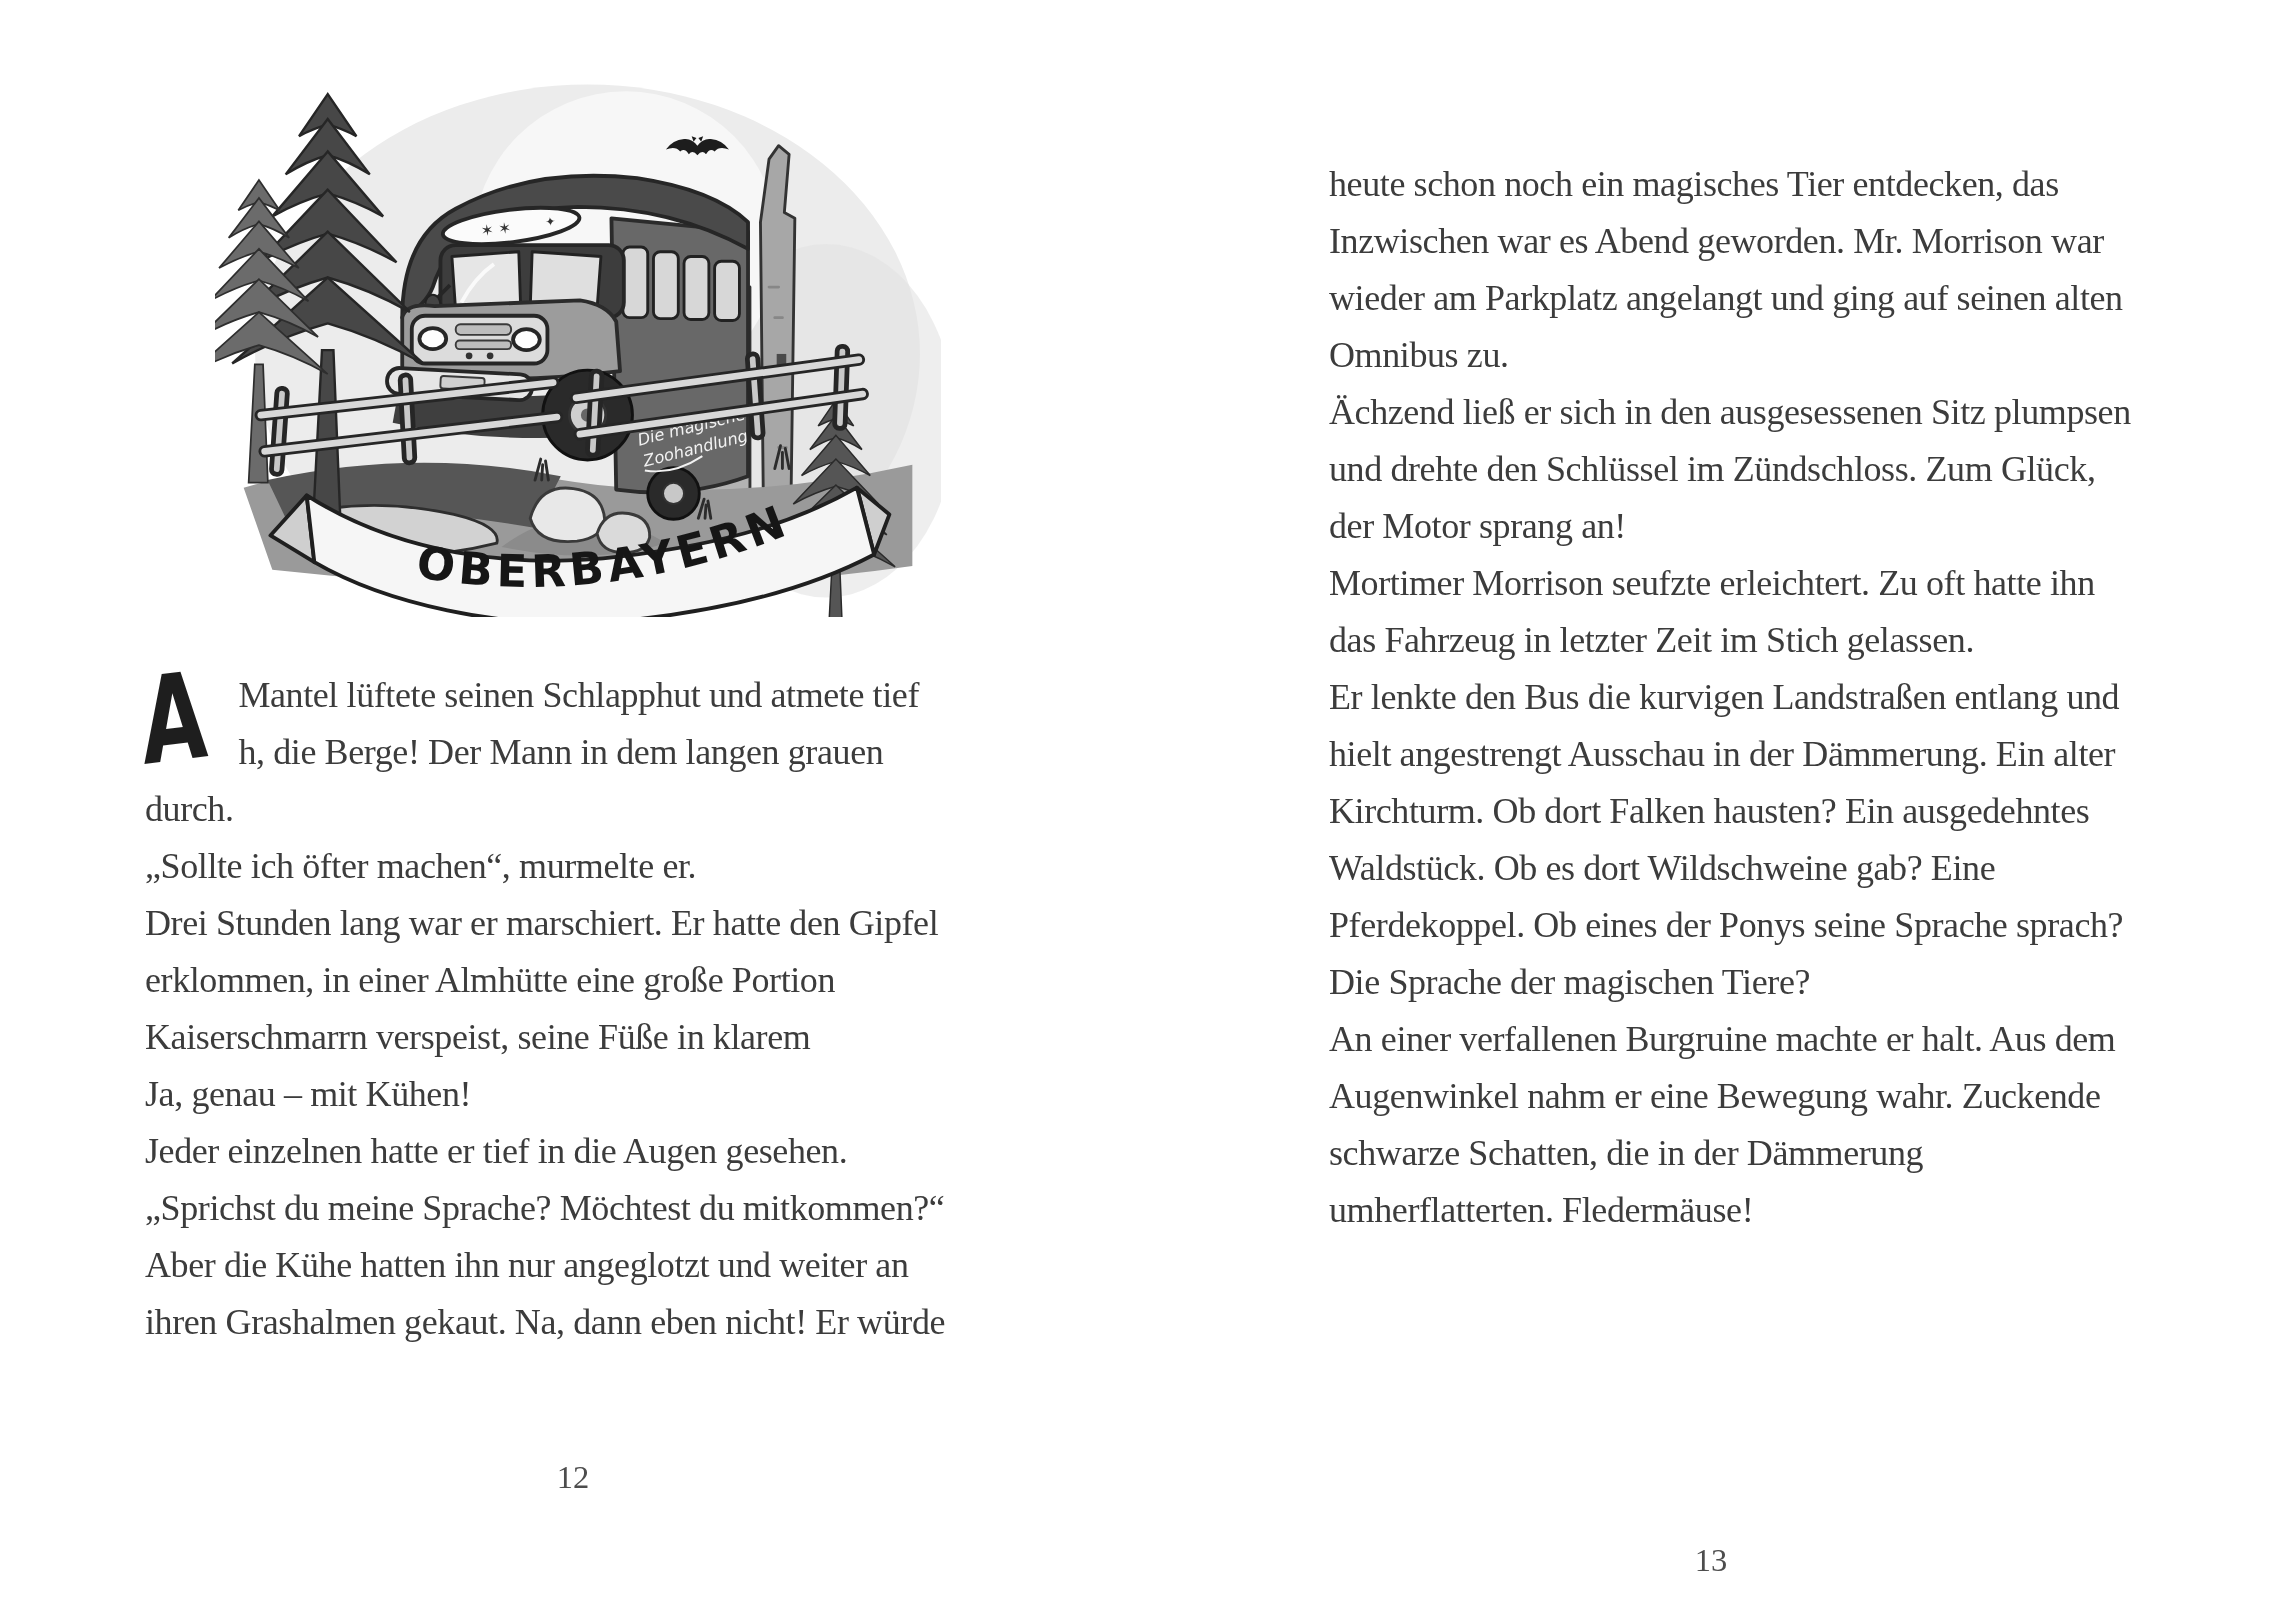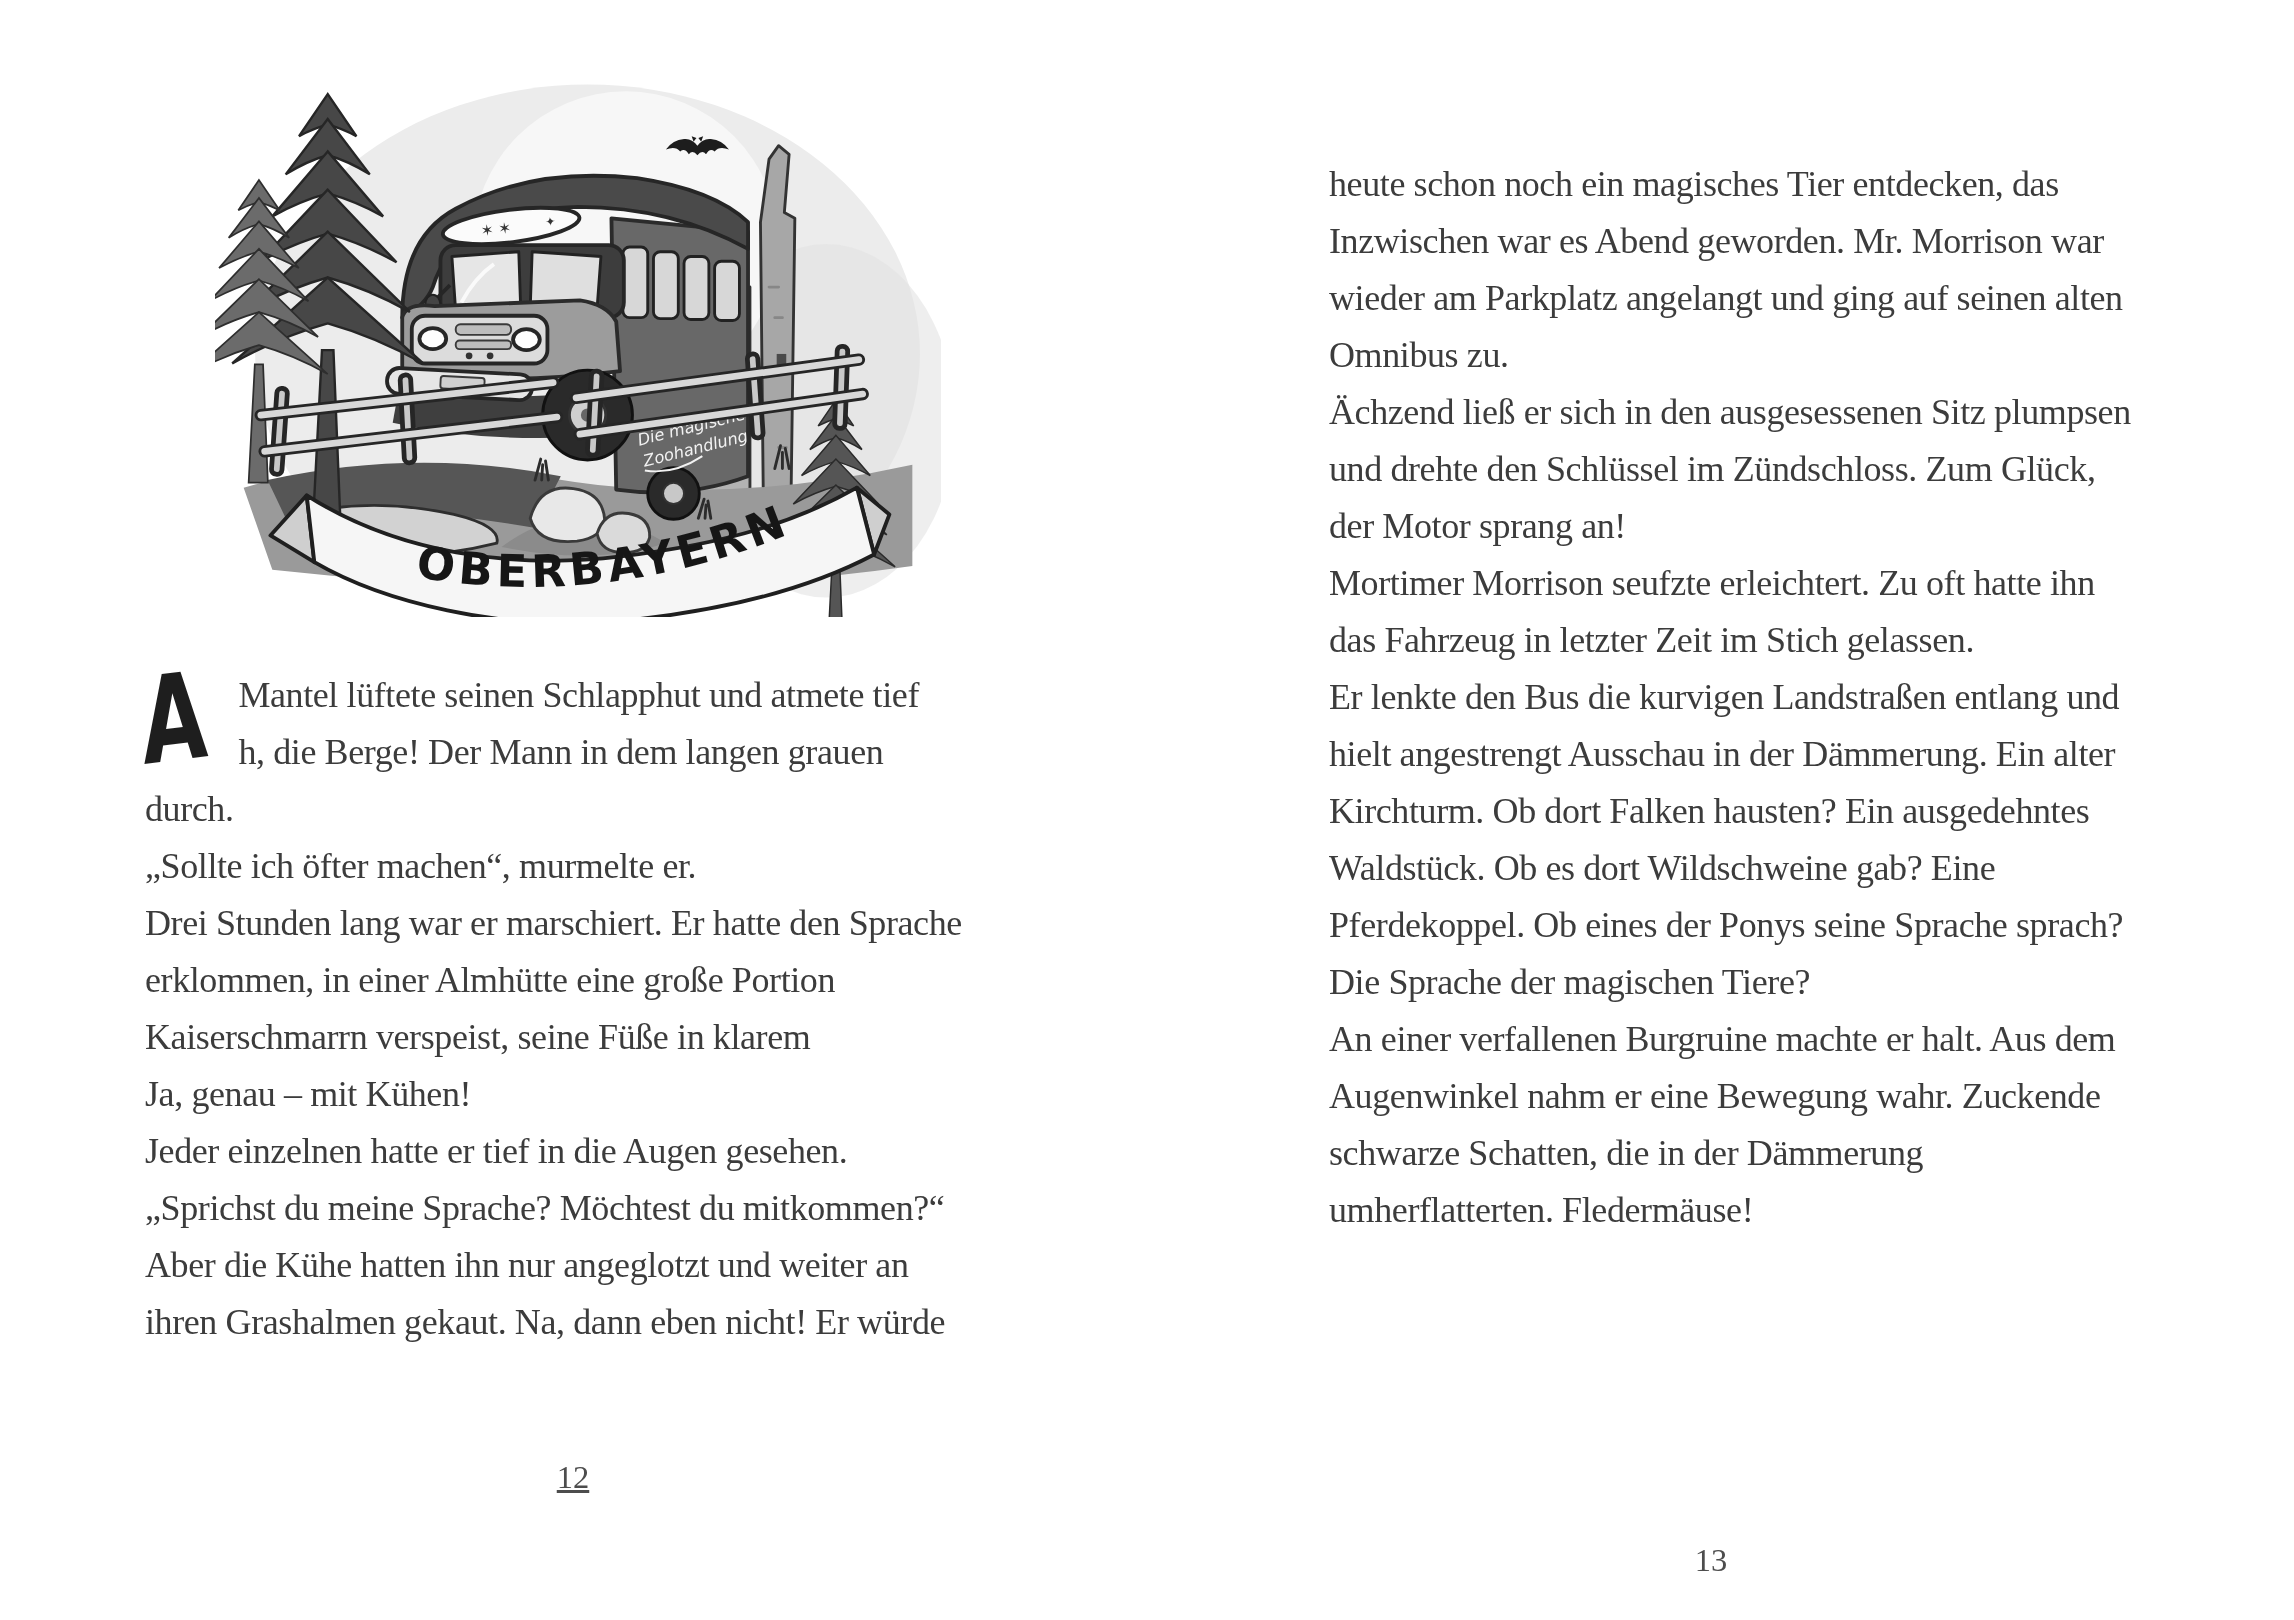--- a/index.html
+++ b/index.html
@@ -16,21 +16,21 @@
     float:left; width:80px; height:109px;
     font-family:"DejaVu Sans", sans-serif; font-weight:bold;
     font-size:120px; line-height:103px; color:#1e1e1e;
     transform:scaleX(0.70) rotate(-5deg); transform-origin:left bottom;
     margin:3.8px 13.4px 0 0;
   }
   .pagenum {
     position:absolute; width:860px; text-align:center;
     font-size:32.5px; color:#4d4d4d;
   }
-  .pagenum-left  { left:143px;  top:1459px;text-decoration:underline; }
+  .pagenum-left  { left:143px;  top:1459px; }
   .pagenum-right { left:1281px; top:1542px; }
   .illo { position:absolute; left:215px; top:67px; }
 </style>
 </head>
 <body>
 
 <div class="spread">
 
   <svg class="illo" width="726" height="550" viewBox="0 0 760 575">
     <defs>
@@ -187,21 +187,21 @@
       </text>
     </g>
   </svg>
 
   <div class="textcol left-col">
     <span class="dropcap">A</span>
     <div class="line">Mantel lüftete seinen Schlapphut und atmete tief</div>
     <div class="line">h, die Berge! Der Mann in dem langen grauen</div>
     <div class="line">durch.</div>
     <div class="line">„Sollte ich öfter machen“, murmelte er.</div>
-    <div class="line">Drei Stunden lang war er marschiert. Er hatte den Sprache</div>
+    <div class="line">Drei Stunden lang war er marschiert. Er hatte den Gipfel</div>
     <div class="line">erklommen, in einer Almhütte eine große Portion</div>
     <div class="line">Kaiserschmarrn verspeist, seine Füße in klarem</div>
     <div class="line">Ja, genau – mit Kühen!</div>
     <div class="line">Jeder einzelnen hatte er tief in die Augen gesehen.</div>
     <div class="line">„Sprichst du meine Sprache? Möchtest du mitkommen?“</div>
     <div class="line">Aber die Kühe hatten ihn nur angeglotzt und weiter an</div>
     <div class="line">ihren Grashalmen gekaut. Na, dann eben nicht! Er würde</div>
   </div>
   <div class="pagenum pagenum-left">12</div>
 

